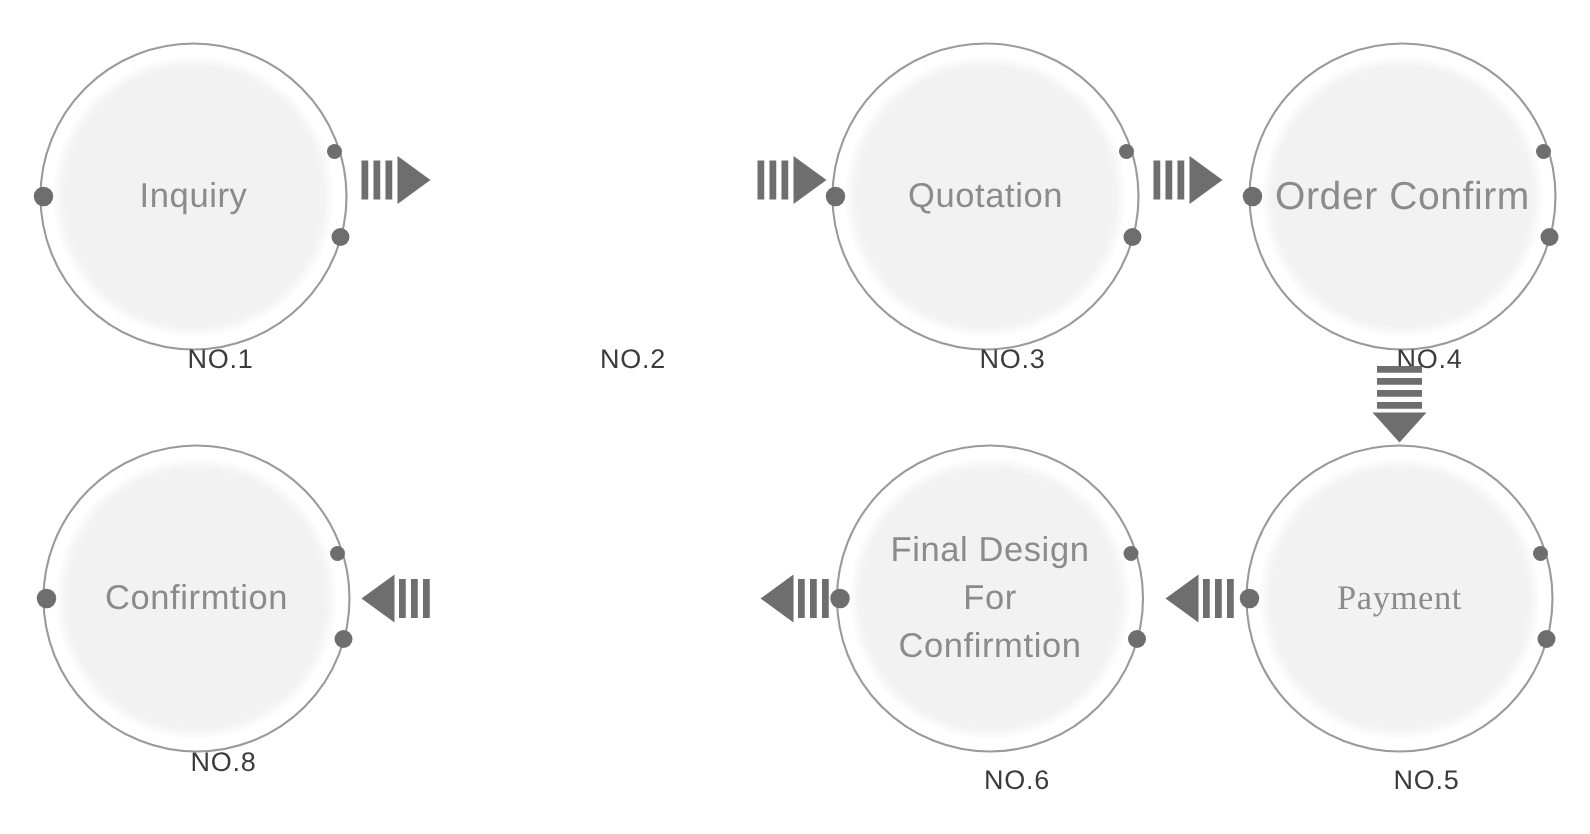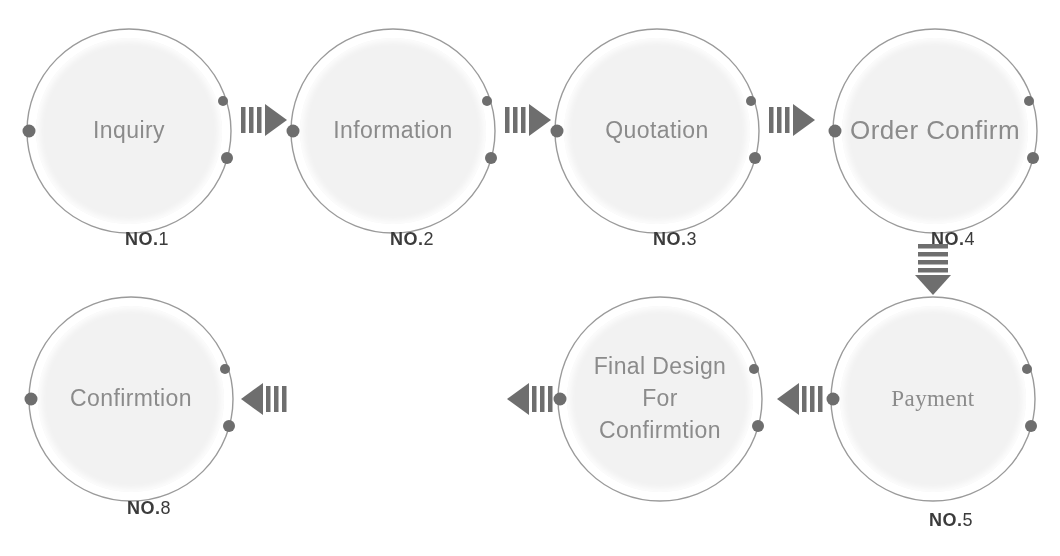--- a/index.html
+++ b/index.html
@@ -70,21 +70,21 @@
   .node-no {
     position: absolute;
     width: 140px;
     text-align: center;
     color: #3b3b3b;
     font-size: 18px;
     letter-spacing: 0.5px;
     white-space: nowrap;
   }
   .node-no .no-word {
-    font-weight: 700;
+    font-weight: 400;
     margin-left: 36px;
   }
   .node-no .no-digit {
     font-weight: 400;
   }
 
   
   .arrow {
     position: absolute;
   }
@@ -108,31 +108,21 @@
     <span class="no-word">NO.</span><span class="no-digit">1</span>
   </div>
 
   <svg class="arrow" style="left:240px; top:100px;" width="54" height="40" viewBox="0 0 54 40">
     <rect x="1" y="7" width="4.5" height="26" fill="#6e6e6e"></rect>
     <rect x="9" y="7" width="4.5" height="26" fill="#6e6e6e"></rect>
     <rect x="17" y="7" width="4.5" height="26" fill="#6e6e6e"></rect>
     <polygon points="25,4 25,36 47,20" fill="#6e6e6e"></polygon>
   </svg>
 
-  <div class="node" style="left:289px; top:27px;">
-    <svg class="node-ring" viewBox="0 0 208 208">
-      <circle cx="104" cy="104" r="102" fill="none" stroke="#9a9a9a" stroke-width="1.4"></circle>
-      <circle cx="4" cy="104" r="6.5" fill="#6e6e6e"></circle>
-      <circle cx="198" cy="74" r="5" fill="#6e6e6e"></circle>
-      <circle cx="202" cy="131" r="6" fill="#6e6e6e"></circle>
-    </svg>
-    <div class="node-fill"></div>
-    <div class="node-label">Information</div>
-  </div>
-  <div class="node-no" style="left:324px; top:229px;">
+  <div class="node-no" style="left:334px; top:229px;">
     <span class="no-word">NO.</span><span class="no-digit">2</span>
   </div>
 
   <svg class="arrow" style="left:504px; top:100px;" width="54" height="40" viewBox="0 0 54 40">
     <rect x="1" y="7" width="4.5" height="26" fill="#6e6e6e"></rect>
     <rect x="9" y="7" width="4.5" height="26" fill="#6e6e6e"></rect>
     <rect x="17" y="7" width="4.5" height="26" fill="#6e6e6e"></rect>
     <polygon points="25,4 25,36 47,20" fill="#6e6e6e"></polygon>
   </svg>
 
@@ -213,20 +203,23 @@
       <circle cx="104" cy="104" r="102" fill="none" stroke="#9a9a9a" stroke-width="1.4"></circle>
       <circle cx="4" cy="104" r="6.5" fill="#6e6e6e"></circle>
       <circle cx="198" cy="74" r="5" fill="#6e6e6e"></circle>
       <circle cx="202" cy="131" r="6" fill="#6e6e6e"></circle>
     </svg>
     <div class="node-fill"></div>
     <div class="node-label">Final Design
 For
 Confirmtion</div>
   </div>
+  <div class="node-no" style="left:590px; top:510px;">
+    <span class="no-word">NO.</span><span class="no-digit">6</span>
+  </div>
 
   <svg class="arrow" style="left:776px; top:379px;" width="54" height="40" viewBox="0 0 54 40">
     <polygon points="1,20 23,4 23,36" fill="#6e6e6e"></polygon>
     <rect x="26" y="7" width="4.5" height="26" fill="#6e6e6e"></rect>
     <rect x="34" y="7" width="4.5" height="26" fill="#6e6e6e"></rect>
     <rect x="42" y="7" width="4.5" height="26" fill="#6e6e6e"></rect>
   </svg>
 
   <div class="node" style="left:829px; top:295px;font-family:Liberation Serif, serif;">
     <svg class="node-ring" viewBox="0 0 208 208">

